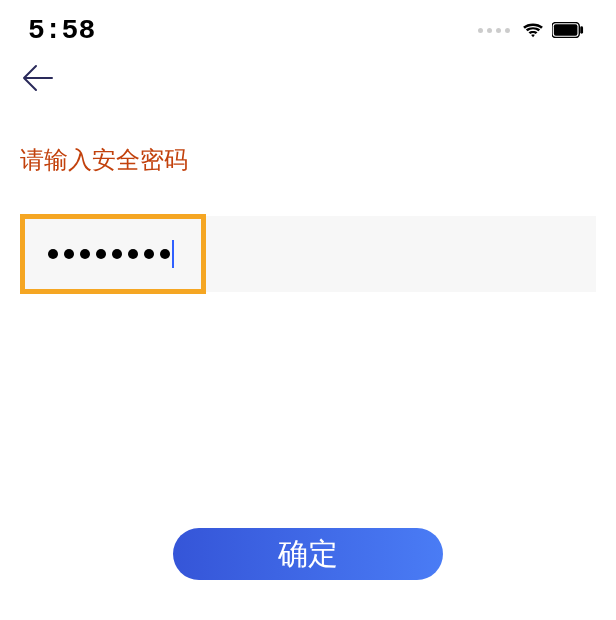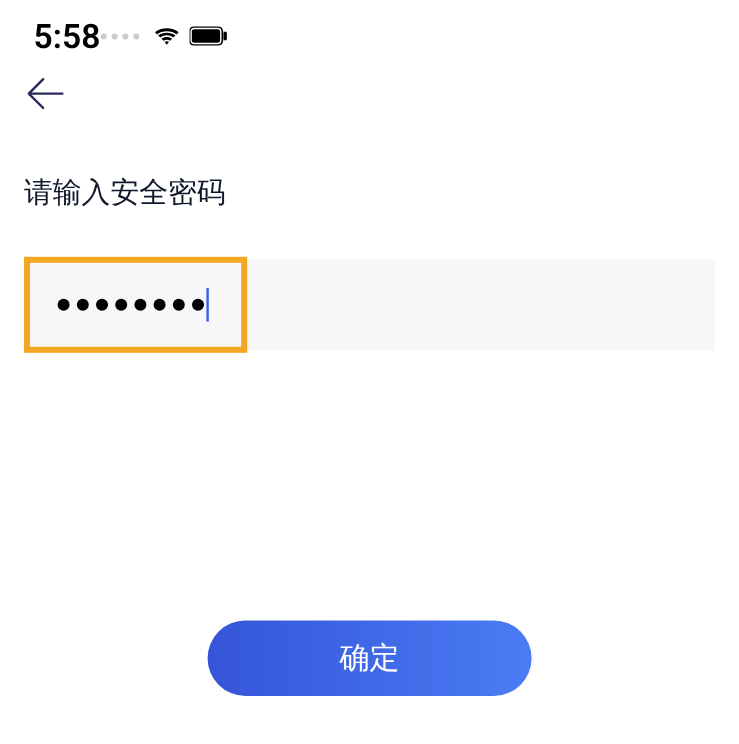--- a/index.html
+++ b/index.html
@@ -9,23 +9,25 @@
     }
     body {
       width: 616px;
       height: 620px;
       background: #ffffff;
       font-family: -apple-system, BlinkMacSystemFont, "Segoe UI", Roboto, sans-serif;
       position: relative;
     }
     .status-bar {
       display: flex;
+      justify-content: space-between;
       align-items: center;
       padding: 12px 32px 8px 28px;
       height: 56px;
+      font-family: Liberation Mono, monospace;
     }
     .time {
       font-size: 28px;
       font-weight: 600;
       color: #000;
     }
     .status-icons {
       display: flex;
       align-items: center;
       gap: 8px;
@@ -67,21 +69,21 @@
       text-align: center;
       font-size: 30px;
       font-weight: 400;
       color: #2a2a5a;
     }
     .content {
       padding: 44px 20px 0 20px;
     }
     .label {
       font-size: 24px;
-      color: #0f172a;
+      color: #c2410c;
       margin-bottom: 40px;
     }
     .input-wrapper {
       position: relative;
     }
     .highlight-box {
       position: absolute;
       left: 0;
       top: -2px;
       width: 186px;
@@ -115,26 +117,26 @@
       height: 28px;
       background: #3060ff;
       margin-left: 2px;
     }
     .submit-button {
       position: absolute;
       left: 50%;
       transform: translateX(-50%);
       bottom: 40px;
       width: 270px;
-      height: 63px;
+      height: 52px;
       background: linear-gradient(90deg, #3555d8 0%, #4a7cf5 100%);
       border: none;
       border-radius: 36px;
       color: #ffffff;
-      font-size: 25px;
+      font-size: 30px;
       font-weight: 400;
       cursor: pointer;
     }
   </style>
 </head>
 <body>
 
 <div class="status-bar">
   <div class="time">5:58</div>
   <div class="status-icons">

